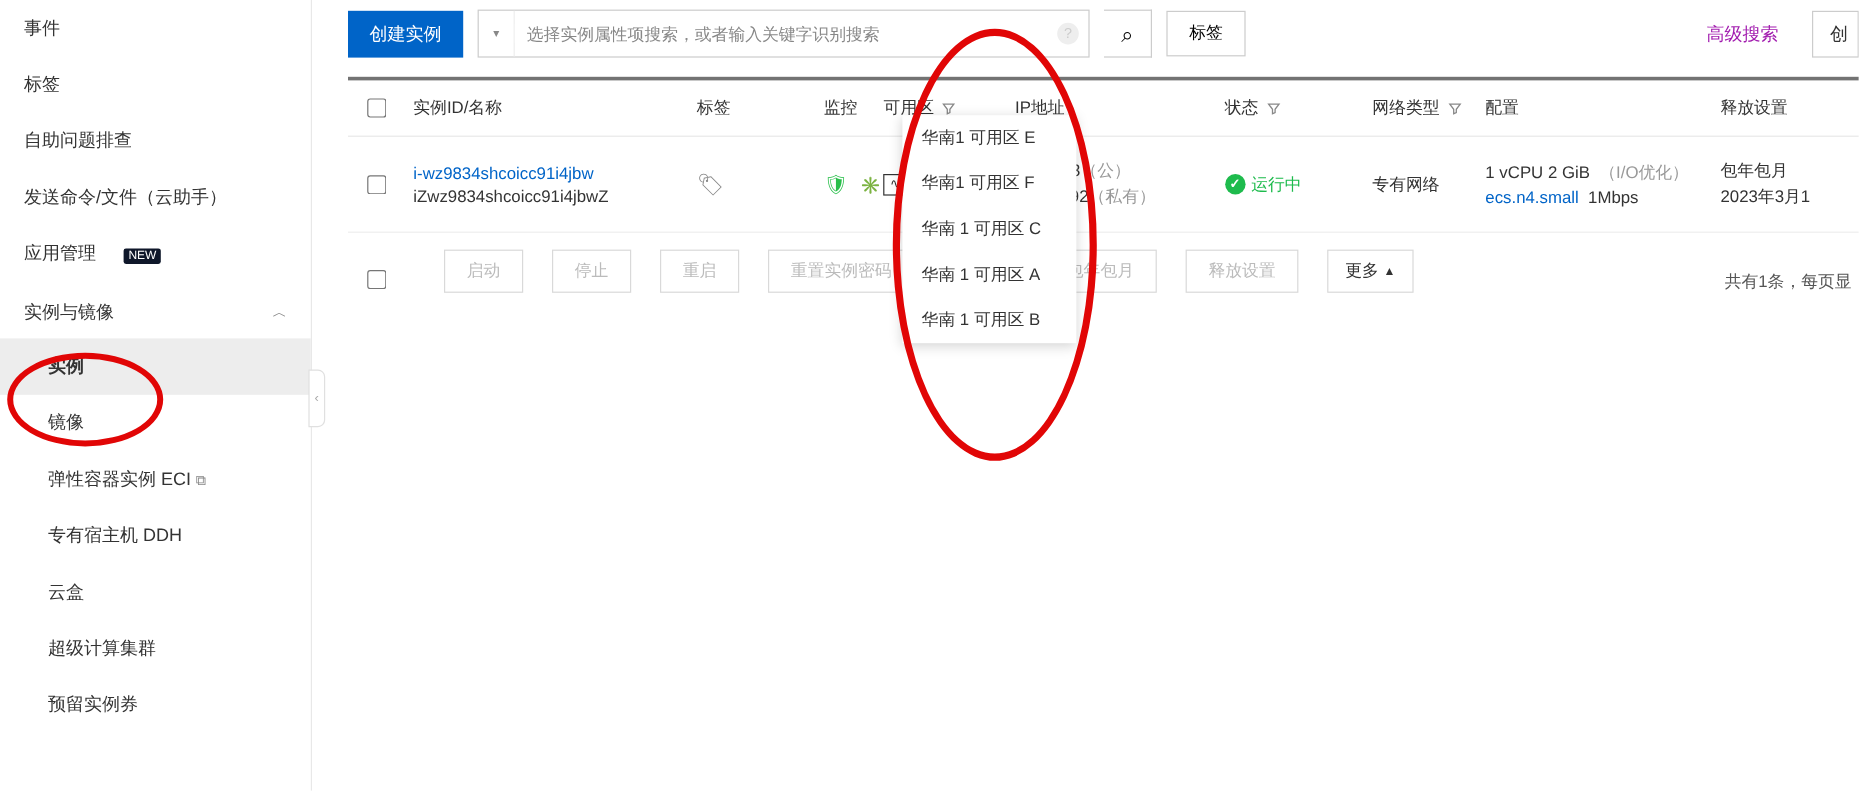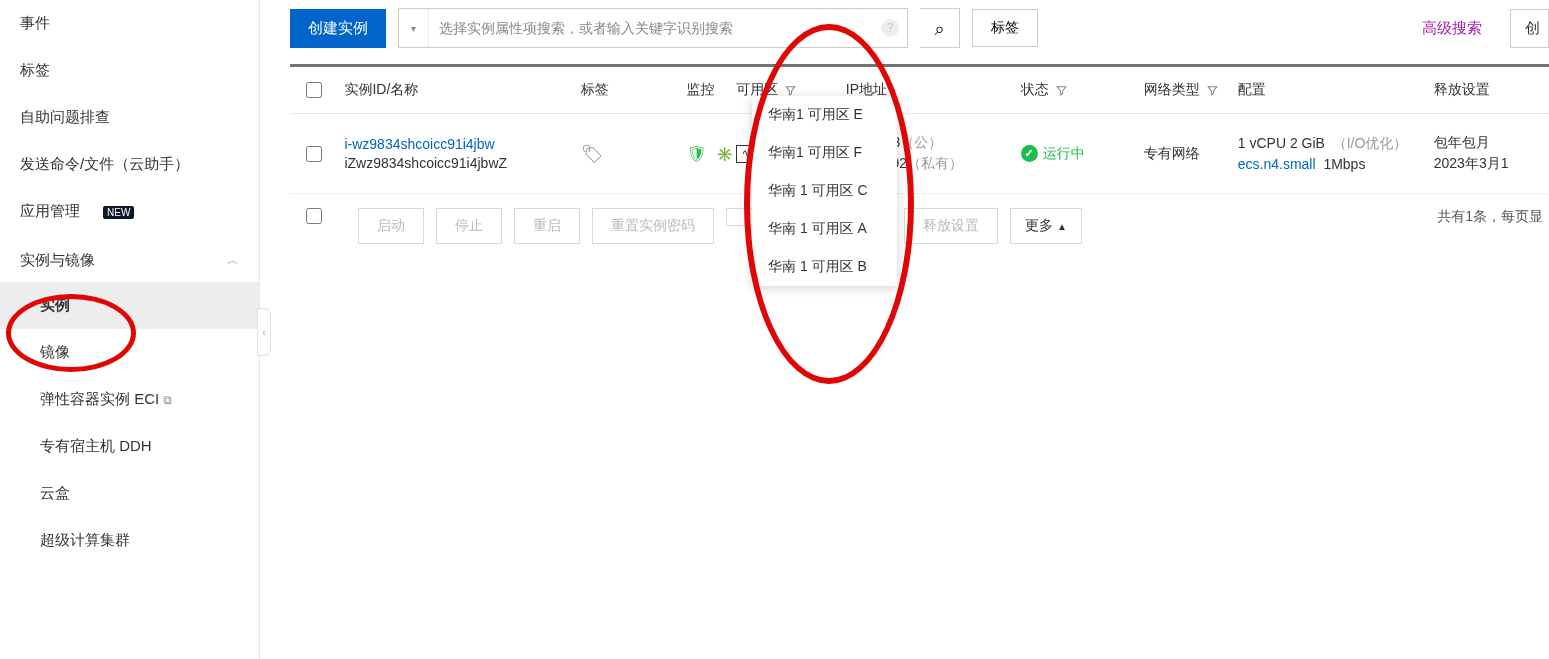--- a/index.html
+++ b/index.html
@@ -214,22 +214,22 @@
     font-size: 11px;
     margin-right: 5px;
     font-weight: 700;
   }
   .running-text { color: #1ebb4d; }
   .cfg-line1 { white-space: nowrap; }
   .cfg-line2 { margin-top: 3px; }
   
   .bulk-row {
     display: flex;
-    align-items: flex-start;
-    gap: 12px;
+    align-items: flex-end;
+    gap: 24px;
     padding: 14px 0 14px 16px;
   }
   .bulk-row .col-check { width: 40px; }
   .btn-ghost {
     background: #fff;
     border: 1px solid #d9d9d9;
     color: #bbb;
     padding: 8px 18px;
     font-size: 14px;
     cursor: not-allowed;
@@ -326,20 +326,23 @@
     <span><span>弹性容器实例 ECI</span><span class="ext-icon">⧉</span></span>
   </div>
   <div class="sidebar-item sub">
       <span>专有宿主机 DDH</span>
     </div>
   <div class="sidebar-item sub">
       <span>云盒</span>
     </div>
   <div class="sidebar-item sub">
       <span>超级计算集群</span>
+    </div>
+  <div class="sidebar-item sub">
+      <span>预留实例券</span>
     </div>
 
   <div class="collapse-arrow">‹</div>
 </div>
 
 <div class="main">
 
   <div class="toolbar">
     <button class="btn-primary">创建实例</button>
     <div class="search-wrap">

